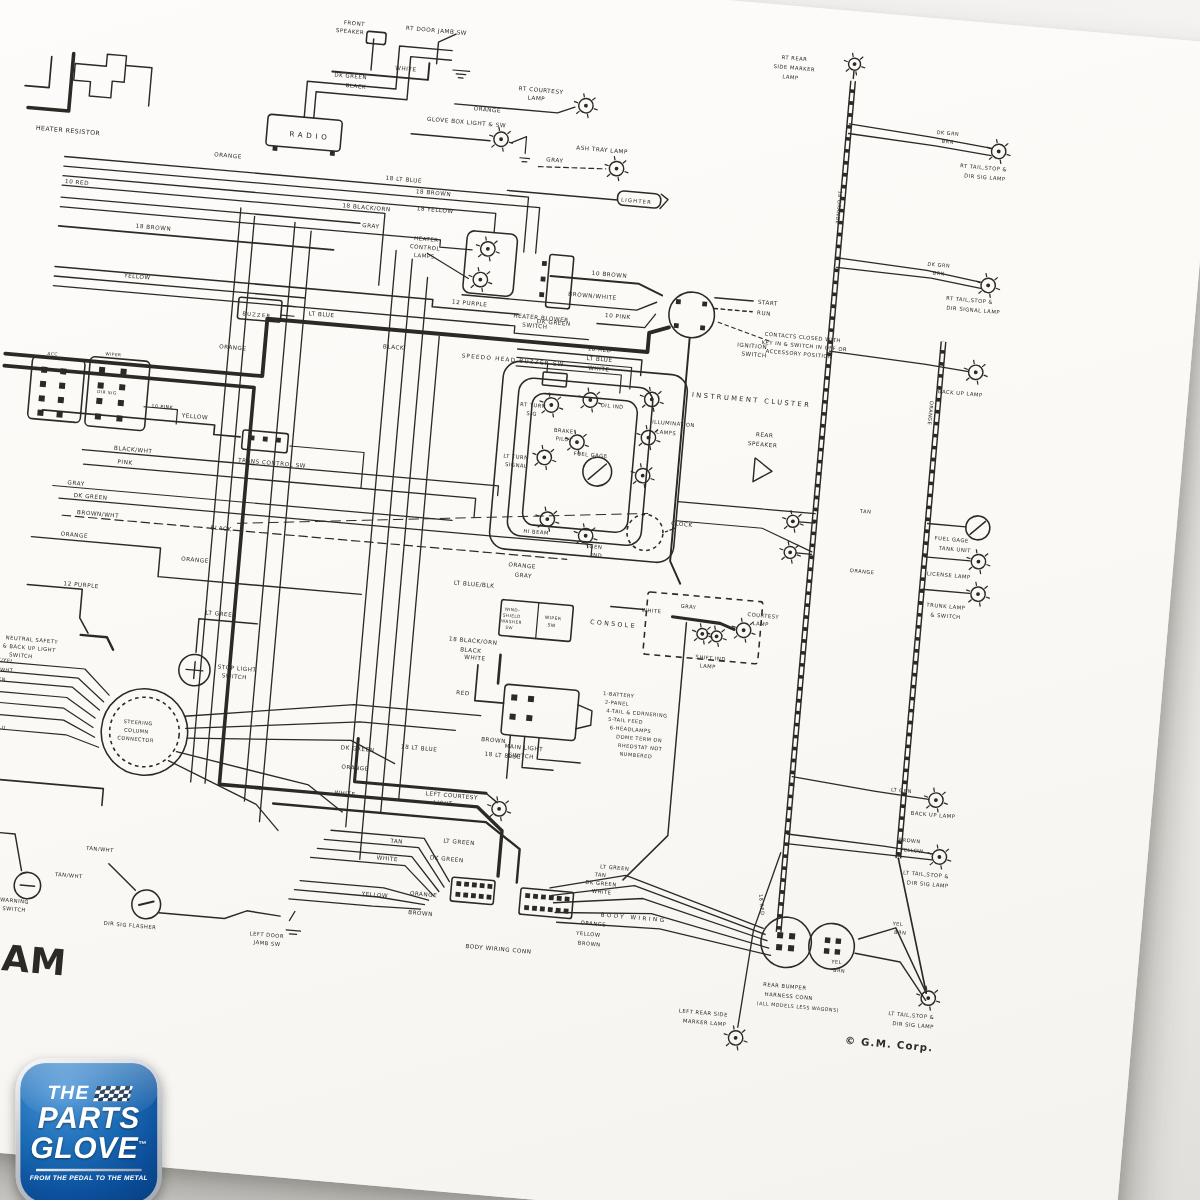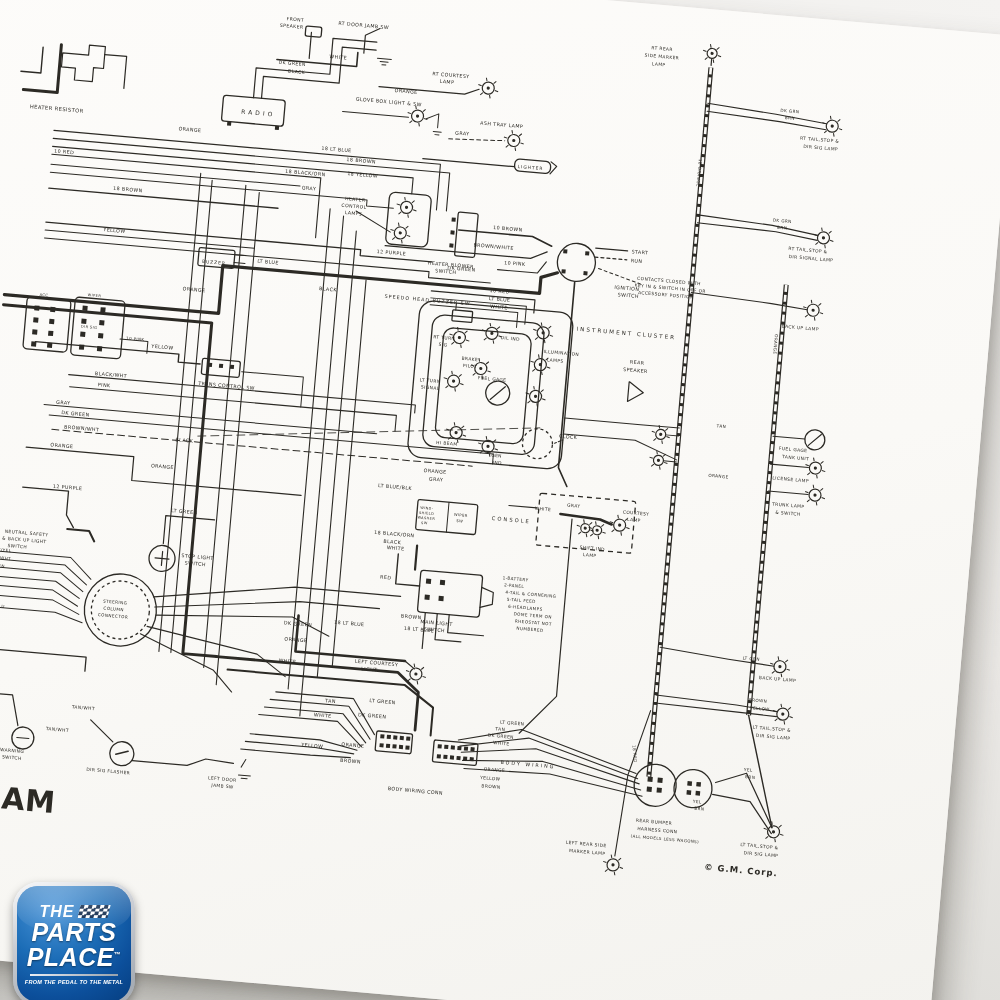--- a/index.html
+++ b/index.html
@@ -719,19 +719,19 @@
   </div>
 
   <div class="logo">
     <div class="logo-inner">
       <div class="logo-the">
         <span>THE</span>
         <span class="flag"></span>
       </div>
       <div class="logo-parts">PARTS</div>
       <div class="logo-place">
-        <span>PLACE</span><span class="tm">™</span>
+        <span>GLOVE</span><span class="tm">™</span>
       </div>
       <div class="logo-divider"></div>
       <div class="logo-tagline">FROM THE PEDAL TO THE METAL</div>
     </div>
   </div>
 </div>
 
 </body></html>

